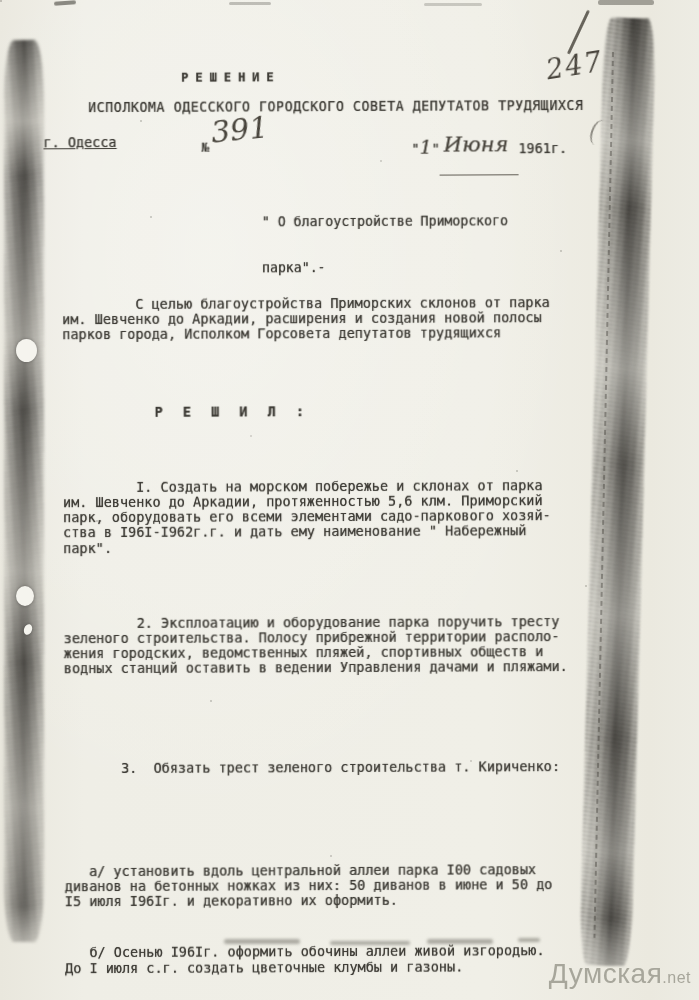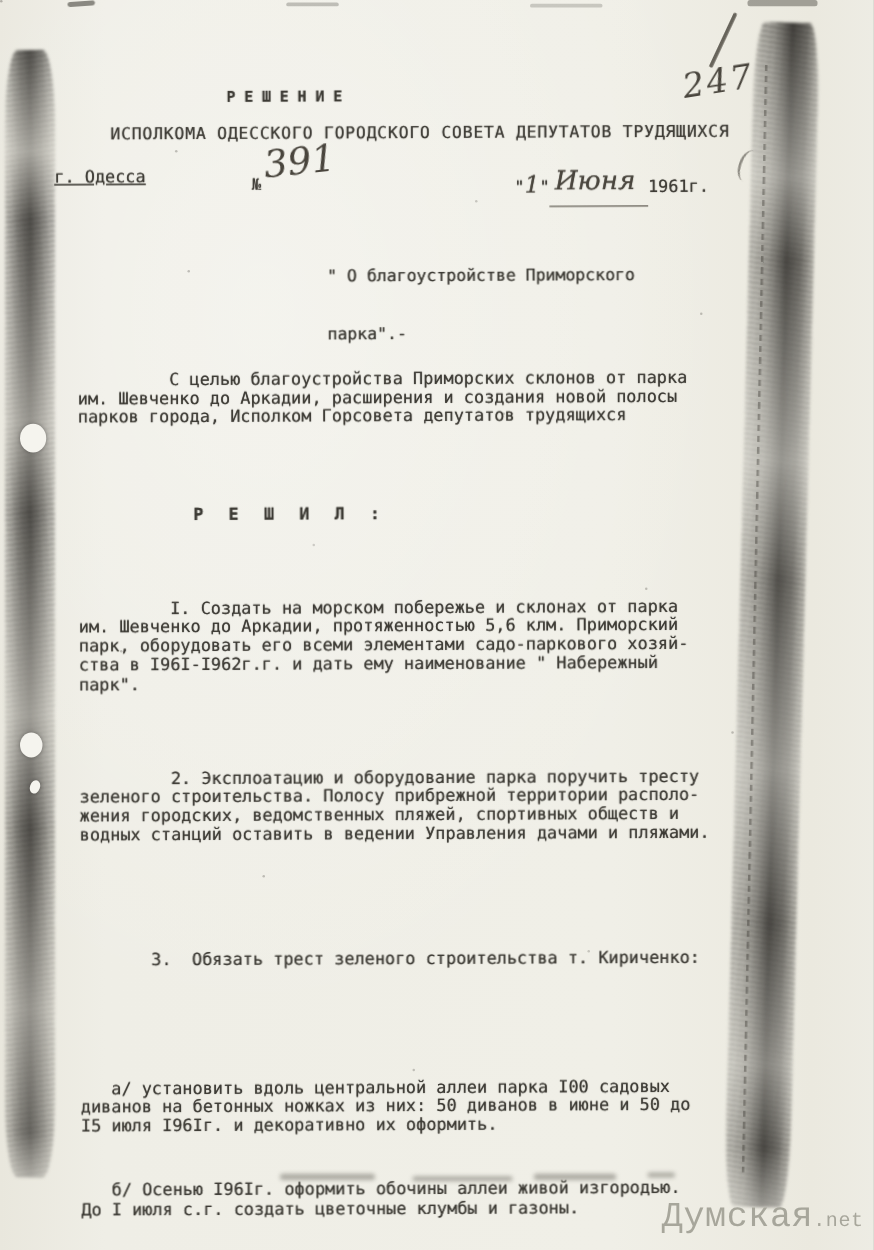--- a/index.html
+++ b/index.html
@@ -71,30 +71,30 @@
   .reg-number{position:absolute; left:211px; top:112px; font-size:30px; transform:rotate(-6deg); filter:blur(0.3px);}
   
   .typedlayer{position:absolute; inset:0; transform:rotate(-0.25deg); filter:blur(0.2px);}
   .typedlayer .t{position:absolute; text-shadow:0 0 0.7px rgba(61,59,53,0.8); white-space:pre;}
   .doc-type{left:183px; top:70px; font-size:12px; letter-spacing:7px; font-weight:bold;}
   .issuer{left:90px; top:99px; font-size:13.2px; letter-spacing:0.6px;}
   .city{left:45px; top:133px; font-size:13.5px;text-decoration:underline;}
   .num-label{left:203px; top:139px; font-size:12.5px;}
   .date-row{left:413px; top:135px; font-size:13.5px;}
   .date-row .hand{font-size:19px;}
-  .date-month{display:inline-block; font-size:21px !important; padding:0 10px 8px 4px;
+  .date-month{display:inline-block; font-size:21px !important; padding:0 10px 18px 4px;
     border-bottom:1.6px solid rgba(70,66,58,0.85); transform:translateY(-2px);}
   .subject{left:263px; top:183px; font-size:13.2px; line-height:15.5px;}
   .body-text{left:63px; top:248px; width:560px; font-size:13.5px;}
   .tline{white-space:pre; line-height:15.2px;}
   .para{margin:0 0 6px 0;}
   .mb14{margin-bottom:14px;} .mb12{margin-bottom:12px;} .mb8{margin-bottom:8px;} .mb4{margin-bottom:4px;}
   .reshil{letter-spacing:6px; margin:0 0 12px 92px; font-weight:bold;}
   
-  .watermark{position:absolute; right:8px; bottom:10px; font-family:Liberation Mono, monospace;
+  .watermark{position:absolute; right:8px; bottom:10px; font-family:Liberation Sans, sans-serif;
     color:#a7a69b; letter-spacing:0.5px;text-align:center;}
   .watermark .main{font-size:28px;}
   .watermark .suffix{font-size:16px;}
 </style>
 </head>
 <body>
 
 <div class="page">
 
   <div class="band-left"></div>

